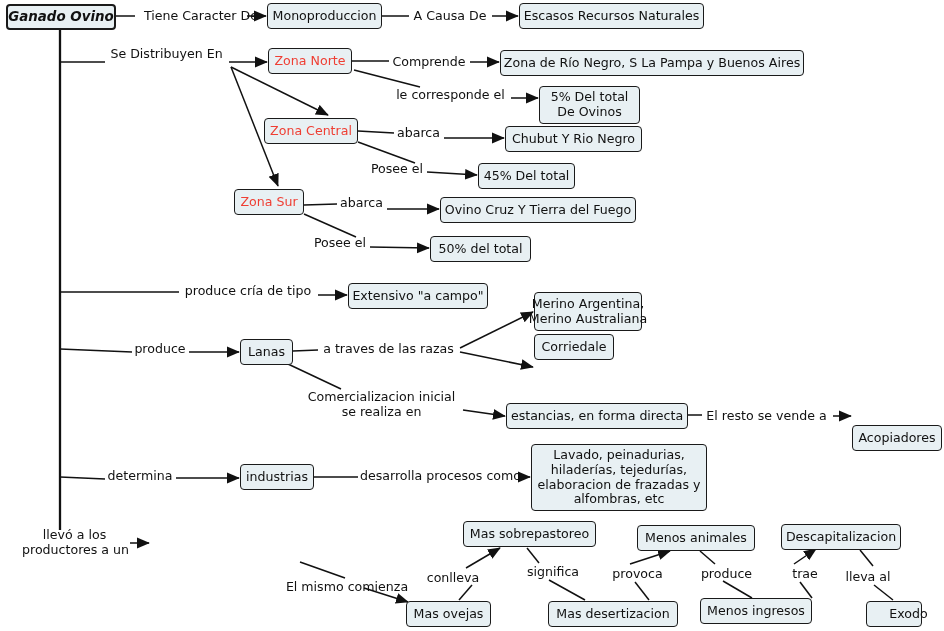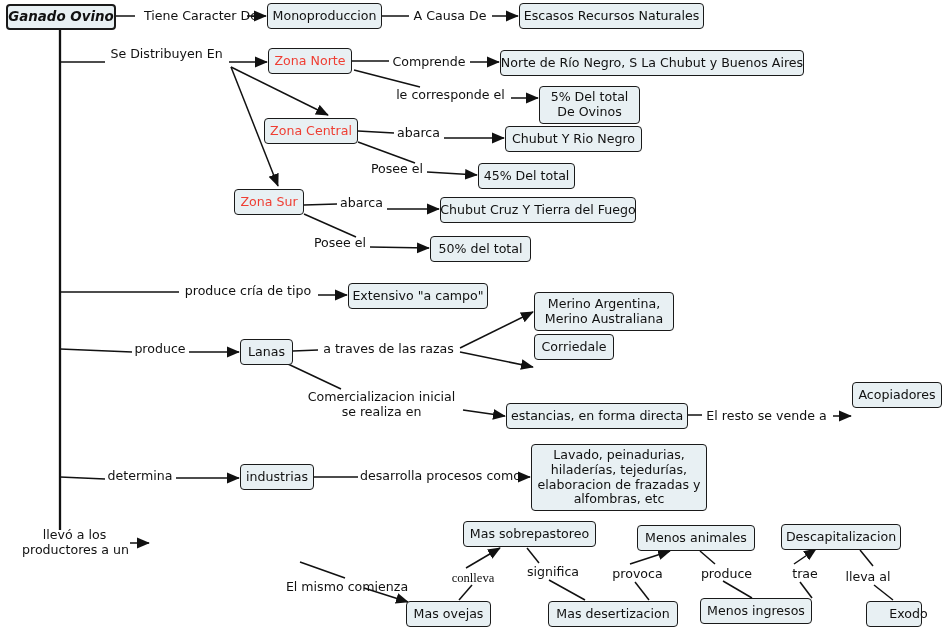--- a/index.html
+++ b/index.html
@@ -151,36 +151,36 @@
 
       <path d="M860,550 L873,566"></path>
       <path d="M874,585 L893,600"></path>
     </g>
   </svg>
 
   <div class="node root" style="left: 6px; top: 4px; width: 110px; height: 26px;">Ganado Ovino</div>
   <div class="node" style="left: 267px; top: 3px; width: 115px; height: 26px;">Monoproduccion</div>
   <div class="node" style="left: 519px; top: 3px; width: 185px; height: 26px;">Escasos Recursos Naturales</div>
   <div class="node zona" style="left: 268px; top: 48px; width: 84px; height: 26px;">Zona Norte</div>
-  <div class="node" style="left: 500px; top: 50px; width: 304px; height: 26px;">Norte de Río Negro, S La Chubut y Buenos Aires</div>
+  <div class="node" style="left: 500px; top: 50px; width: 304px; height: 26px;">Zona de Río Negro, S La Pampa y Buenos Aires</div>
   <div class="node" style="left: 539px; top: 86px; width: 101px; height: 38px;">5% Del total
 De Ovinos</div>
   <div class="node zona" style="left: 264px; top: 118px; width: 94px; height: 26px;">Zona Central</div>
   <div class="node" style="left: 505px; top: 126px; width: 137px; height: 26px;">Chubut Y Rio Negro</div>
   <div class="node" style="left: 478px; top: 163px; width: 97px; height: 26px;">45% Del total</div>
   <div class="node zona" style="left: 234px; top: 189px; width: 70px; height: 26px;">Zona Sur</div>
-  <div class="node" style="left: 440px; top: 197px; width: 196px; height: 26px;">Chubut Cruz Y Tierra del Fuego</div>
+  <div class="node" style="left: 440px; top: 197px; width: 196px; height: 26px;">Ovino Cruz Y Tierra del Fuego</div>
   <div class="node" style="left: 430px; top: 236px; width: 101px; height: 26px;">50% del total</div>
   <div class="node" style="left: 348px; top: 283px; width: 140px; height: 26px;">Extensivo "a campo"</div>
-  <div class="node" style="left: 534px; top: 292px; width: 140px; height: 39px;">Merino Argentina,
+  <div class="node" style="left: 534px; top: 292px; width: 108px; height: 39px;">Merino Argentina,
 Merino Australiana</div>
   <div class="node" style="left: 240px; top: 339px; width: 53px; height: 26px;">Lanas</div>
   <div class="node" style="left: 534px; top: 334px; width: 80px; height: 26px;">Corriedale</div>
   <div class="node" style="left: 506px; top: 403px; width: 182px; height: 26px;">estancias, en forma directa</div>
-  <div class="node" style="left: 852px; top: 382px; width: 90px; height: 26px;">Acopiadores</div>
+  <div class="node" style="left: 852px; top: 425px; width: 90px; height: 26px;">Acopiadores</div>
   <div class="node" style="left: 240px; top: 464px; width: 74px; height: 26px;">industrias</div>
   <div class="node" style="left: 531px; top: 444px; width: 176px; height: 67px;">Lavado, peinadurias,
 hiladerías, tejedurías,
 elaboracion de frazadas y
 alfombras, etc</div>
   <div class="node" style="left: 463px; top: 521px; width: 133px; height: 26px;">Mas sobrepastoreo</div>
   <div class="node" style="left: 637px; top: 525px; width: 118px; height: 26px;">Menos animales</div>
   <div class="node" style="left: 781px; top: 524px; width: 120px; height: 26px;">Descapitalizacion</div>
   <div class="node" style="left: 406px; top: 601px; width: 85px; height: 26px;">Mas ovejas</div>
   <div class="node" style="left: 548px; top: 601px; width: 130px; height: 26px;">Mas desertizacion</div>
@@ -200,20 +200,20 @@
   <div class="label" style="left: 131px; top: 342px; width: 58px;">produce</div>
   <div class="label" style="left: 317px; top: 342px; width: 143px;">a traves de las razas</div>
   <div class="label" style="left: 300px; top: 390px; width: 163px;">Comercializacion inicial
 se realiza en</div>
   <div class="label" style="left: 701px; top: 409px; width: 131px;">El resto se vende a</div>
   <div class="label" style="left: 104px; top: 469px; width: 72px;">determina</div>
   <div class="label" style="left: 357px; top: 469px; width: 167px;">desarrolla procesos como</div>
   <div class="label" style="left: 22px; top: 528px; width: 105px;">llevó a los
 productores a un</div>
   <div class="label" style="left: 284px; top: 580px; width: 126px;">El mismo comienza</div>
-  <div class="label" style="left: 444px; top: 571px; width: 58px; font-family: Liberation Serif, serif;">conlleva</div>
+  <div class="label" style="left: 424px; top: 571px; width: 58px;">conlleva</div>
   <div class="label" style="left: 524px; top: 565px; width: 58px;">significa</div>
   <div class="label" style="left: 609px; top: 567px; width: 57px;">provoca</div>
   <div class="label" style="left: 698px; top: 567px; width: 57px;">produce</div>
   <div class="label" style="left: 787px; top: 567px; width: 36px;">trae</div>
   <div class="label" style="left: 843px; top: 570px; width: 50px;">lleva al</div>
 
 </div>
 
 </body></html>

